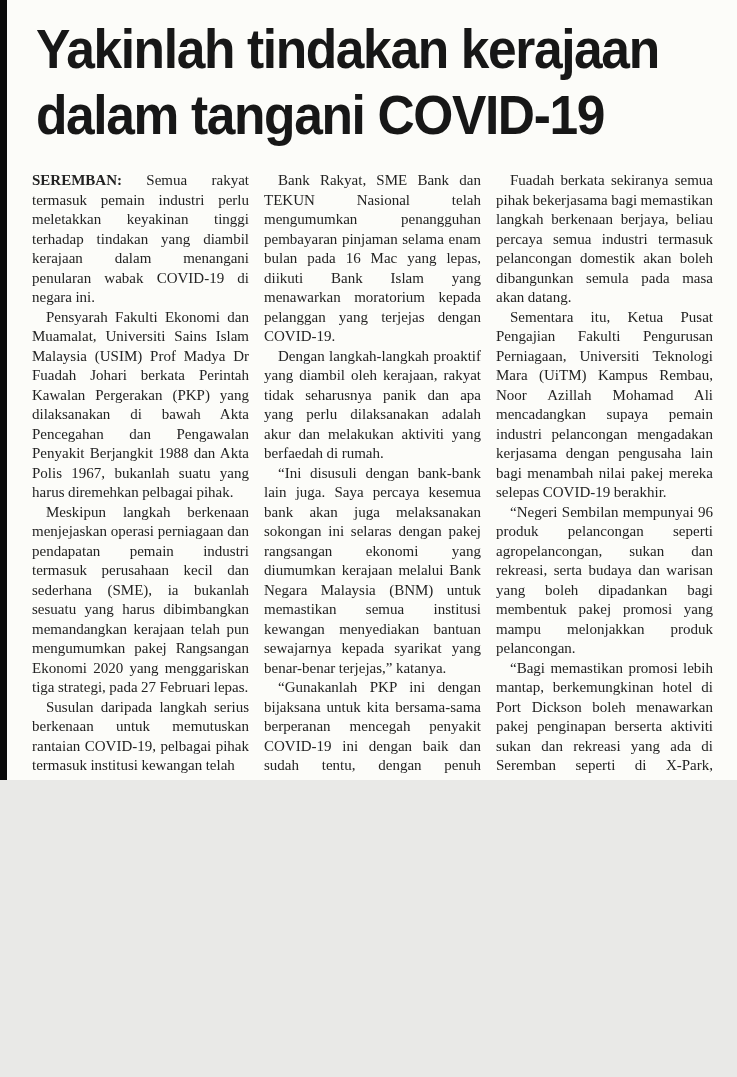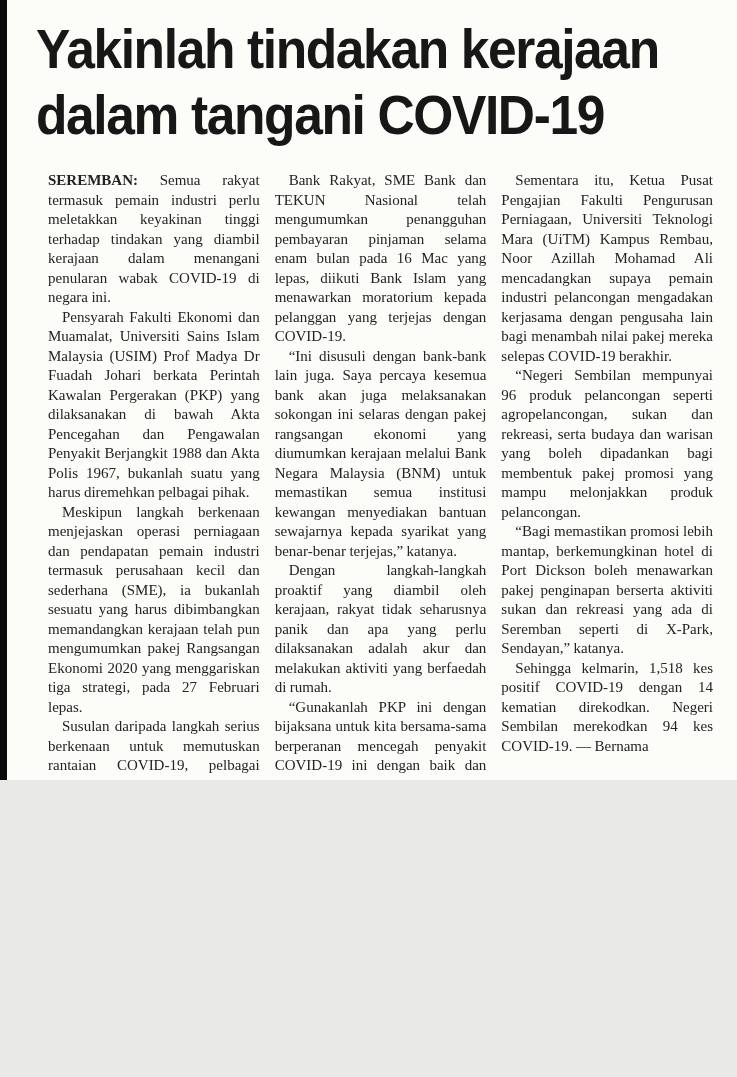--- a/index.html
+++ b/index.html
@@ -33,21 +33,21 @@
     line-height: 1.17;
     letter-spacing: -1.5px;
     color: #171717;
     transform: scaleX(0.92);
     transform-origin: left top;
     white-space: nowrap;
   }
   .columns {
     display: flex;
     gap: 15px;
-    padding: 6px 24px 0 48px;
+    padding: 6px 24px 0 32px;
     box-sizing: border-box;
   }
   .col {
     flex: 1 1 0;
     min-width: 0;
     font-family: "Liberation Serif", serif;
     font-size: 15px;
     line-height: 19.5px;
     text-align: justify;
     hyphens: auto;
@@ -79,26 +79,27 @@
 
     <div class="col">
       <p><span class="dateline">SEREMBAN:</span> <span>Semua rakyat termasuk pemain industri perlu meletakkan keyakinan tinggi terhadap tindakan yang diambil kerajaan dalam menangani penularan wabak COVID-19 di negara ini.</span></p>
       <p class="indent">Pensyarah Fakulti Ekonomi dan Muamalat, Universiti Sains Islam Malaysia (USIM) Prof Madya Dr Fuadah Johari berkata Perintah Kawalan Pergerakan (PKP) yang dilaksanakan di bawah Akta Pencegahan dan Pengawalan Penyakit Berjangkit 1988 dan Akta Polis 1967, bukanlah suatu yang harus diremehkan pelbagai pihak.</p>
       <p class="indent">Meskipun langkah berkenaan menjejaskan operasi perniagaan dan pendapatan pemain industri termasuk perusahaan kecil dan sederhana (SME), ia bukanlah sesuatu yang harus dibimbangkan memandangkan kerajaan telah pun mengumumkan pakej Rangsangan Ekonomi 2020 yang menggariskan tiga strategi, pada 27 Februari lepas.</p>
       <p class="indent">Susulan daripada langkah serius berkenaan untuk memutuskan rantaian COVID-19, pelbagai pihak termasuk institusi kewangan telah</p>
     </div>
 
     <div class="col">
       <p class="indent">Bank Rakyat, SME Bank dan TEKUN Nasional telah mengumumkan penangguhan pembayaran pinjaman selama enam bulan pada 16 Mac yang lepas, diikuti Bank Islam yang menawarkan moratorium kepada pelanggan yang terjejas dengan COVID-19.</p>
+      <p class="indent">Dengan langkah-langkah proaktif yang diambil oleh kerajaan, rakyat tidak seharusnya panik dan apa yang perlu dilaksanakan adalah akur dan melakukan aktiviti yang berfaedah di rumah.</p>
       <p class="indent">“Ini disusuli dengan bank-bank lain juga. Saya percaya kesemua bank akan juga melaksanakan sokongan ini selaras dengan pakej rangsangan ekonomi yang diumumkan kerajaan melalui Bank Negara Malaysia (BNM) untuk memastikan semua institusi kewangan menyediakan bantuan sewajarnya kepada syarikat yang benar-benar terjejas,” katanya.</p>
-      <p class="indent">Dengan langkah-langkah proaktif yang diambil oleh kerajaan, rakyat tidak seharusnya panik dan apa yang perlu dilaksanakan adalah akur dan melakukan aktiviti yang berfaedah di rumah.</p>
       <p class="indent">“Gunakanlah PKP ini dengan bijaksana untuk kita bersama-sama berperanan mencegah penyakit COVID-19 ini dengan baik dan sudah tentu, dengan penuh pengharapan agar kita berupaya meraikan semula ibadat secara beramai-ramai pada</p>
     </div>
 
     <div class="col">
+      <p class="indent">Fuadah berkata sekiranya semua pihak bekerjasama bagi memastikan langkah berkenaan berjaya, beliau percaya semua industri termasuk pelancongan domestik akan boleh dibangunkan semula pada masa akan datang.</p>
       <p class="indent">Sementara itu, Ketua Pusat Pengajian Fakulti Pengurusan Perniagaan, Universiti Teknologi Mara (UiTM) Kampus Rembau, Noor Azillah Mohamad Ali mencadangkan supaya pemain industri pelancongan mengadakan kerjasama dengan pengusaha lain bagi menambah nilai pakej mereka selepas COVID-19 berakhir.</p>
       <p class="indent">“Negeri Sembilan mempunyai 96 produk pelancongan seperti agropelancongan, sukan dan rekreasi, serta budaya dan warisan yang boleh dipadankan bagi membentuk pakej promosi yang mampu melonjakkan produk pelancongan.</p>
       <p class="indent">“Bagi memastikan promosi lebih mantap, berkemungkinan hotel di Port Dickson boleh menawarkan pakej penginapan berserta aktiviti sukan dan rekreasi yang ada di Seremban seperti di X-Park, Sendayan,” katanya.</p>
       <p class="indent">Sehingga kelmarin, 1,518 kes positif COVID-19 dengan 14 kematian direkodkan. Negeri Sembilan merekodkan 94 kes COVID-19. — Bernama</p>
     </div>
 
   </div>
 </div>
 
 </body></html>

